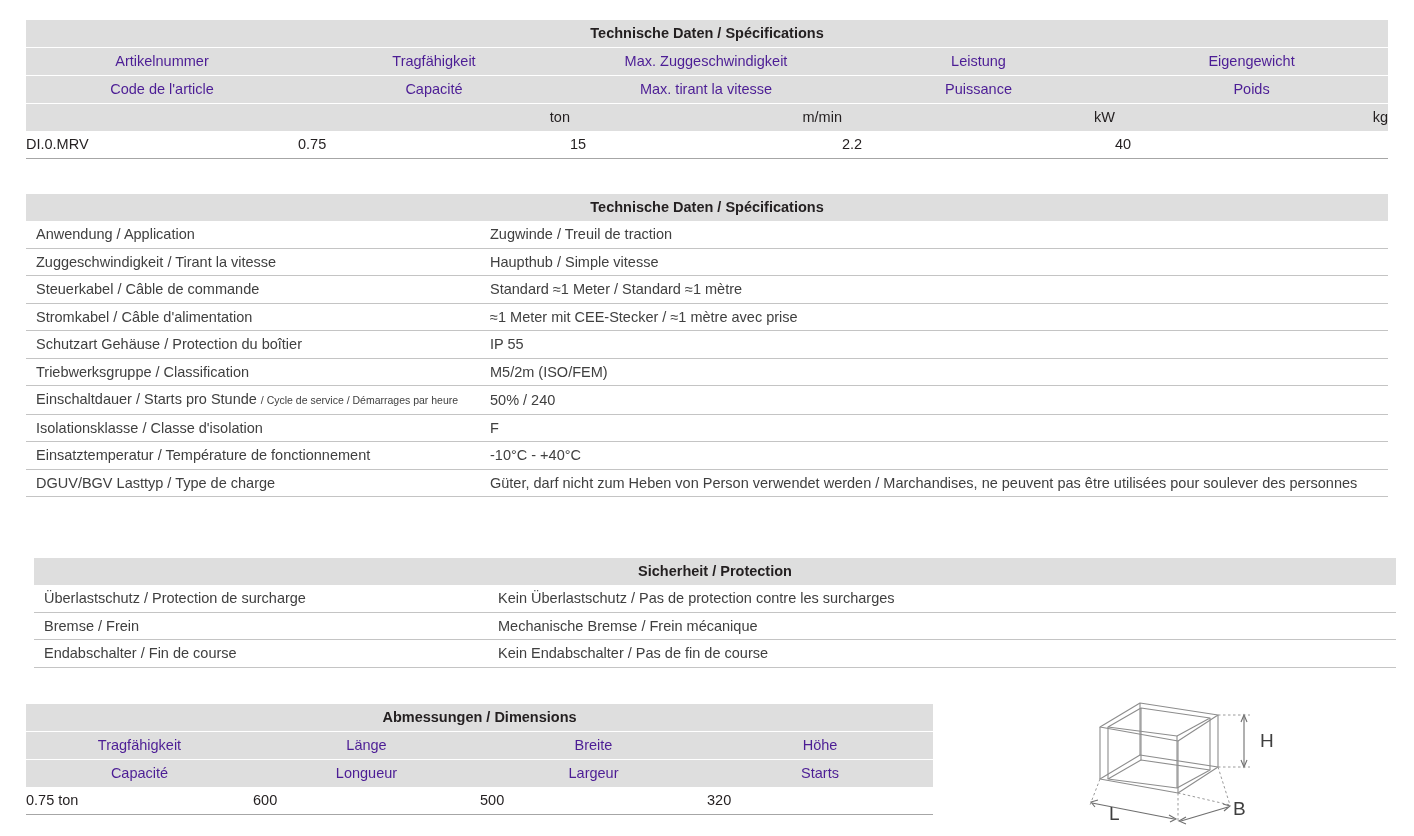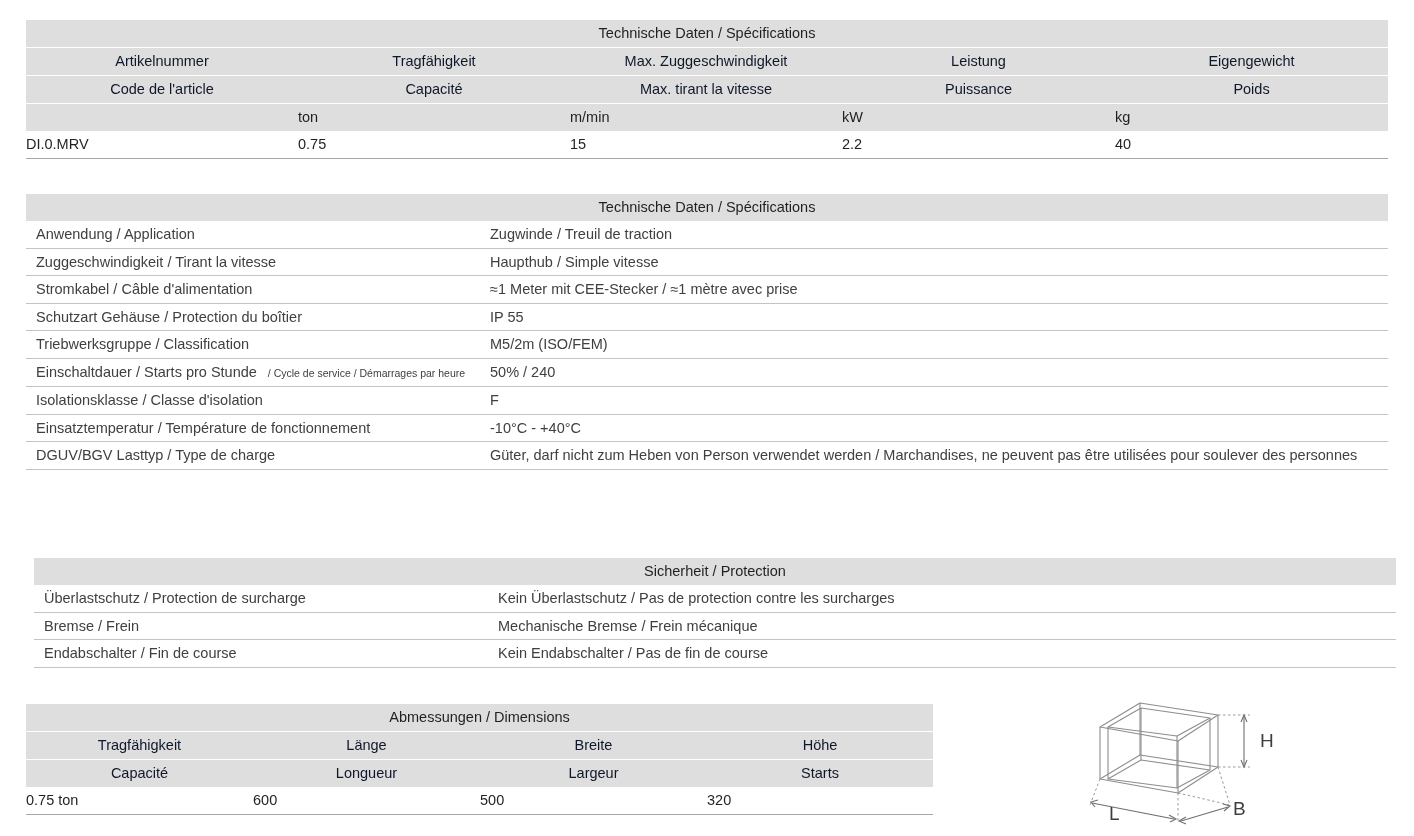--- a/index.html
+++ b/index.html
@@ -34,33 +34,34 @@
     vertical-align: middle;
   }
 
   .title-row td {
     background: #dedede;
     text-align: center;
     font-size: 14.5px;
     height: 27px;
     line-height: 27px;
     color: #231f20;
+    font-weight: bold;
   }
   .hdr-row td {
     background: #dedede;
     text-align: center;
     font-size: 14.5px;
     height: 27px;
     line-height: 27px;
     border-top: 1.5px solid #ffffff;
-    color: #0f172a;
+    color: #4c1d95;
   }
   .unit-row td {
     background: #dedede;
-    text-align: left;
+    text-align: right;
     font-size: 14.5px;
     height: 27px;
     line-height: 27px;
     border-top: 1.5px solid #ffffff;
     color: #231f20;
   }
   .data-row td {
     background: #ffffff;
     text-align: left;
     font-size: 14.5px;
@@ -159,33 +160,37 @@
 
       <tr class="spec-row">
         <td class="label">Anwendung / Application</td>
         <td class="value">Zugwinde / Treuil de traction</td>
       </tr>
       <tr class="spec-row">
         <td class="label">Zuggeschwindigkeit / Tirant la vitesse</td>
         <td class="value">Haupthub / Simple vitesse</td>
       </tr>
       <tr class="spec-row">
+        <td class="label">Steuerkabel / Câble de commande</td>
+        <td class="value">Standard ≈1 Meter / Standard ≈1 mètre</td>
+      </tr>
+      <tr class="spec-row">
         <td class="label">Stromkabel / Câble d'alimentation</td>
         <td class="value">≈1 Meter mit CEE-Stecker / ≈1 mètre avec prise</td>
       </tr>
       <tr class="spec-row">
         <td class="label">Schutzart Gehäuse / Protection du boîtier</td>
         <td class="value">IP 55</td>
       </tr>
       <tr class="spec-row">
         <td class="label">Triebwerksgruppe / Classification</td>
         <td class="value">M5/2m (ISO/FEM)</td>
       </tr>
       <tr class="spec-row">
-        <td class="label"><span>Einschaltdauer / Starts pro Stunde</span><span class="sub-small" style="margin-left:11px;text-align:center;">/ Cycle de service / Démarrages par heure</span></td>
+        <td class="label"><span>Einschaltdauer / Starts pro Stunde</span><span class="sub-small" style="margin-left:4px;text-align:center;">/ Cycle de service / Démarrages par heure</span></td>
         <td class="value">50% / 240</td>
       </tr>
       <tr class="spec-row">
         <td class="label">Isolationsklasse / Classe d'isolation</td>
         <td class="value">F</td>
       </tr>
       <tr class="spec-row">
         <td class="label">Einsatztemperatur / Température de fonctionnement</td>
         <td class="value">-10°C  -  +40°C</td>
       </tr>

